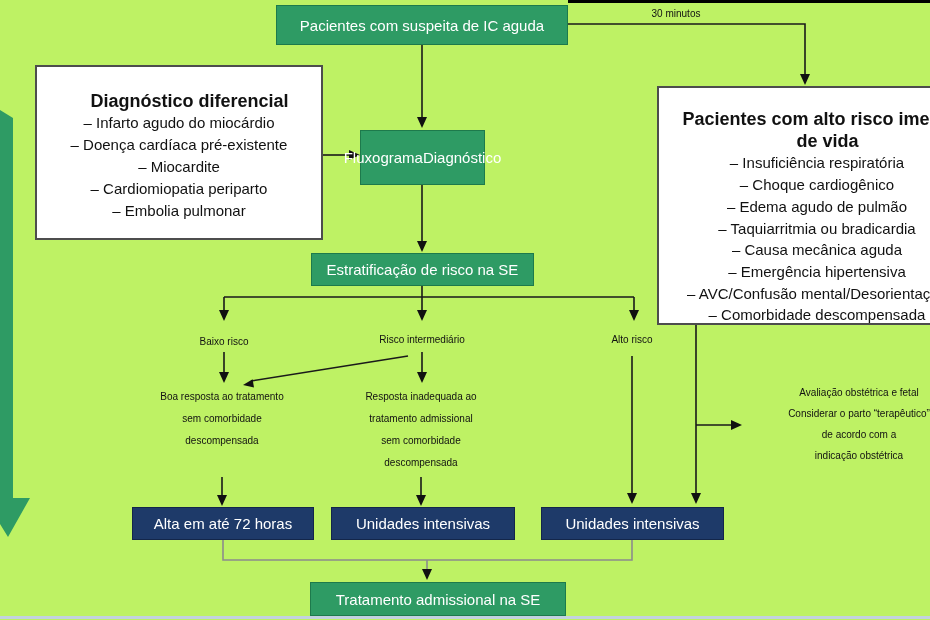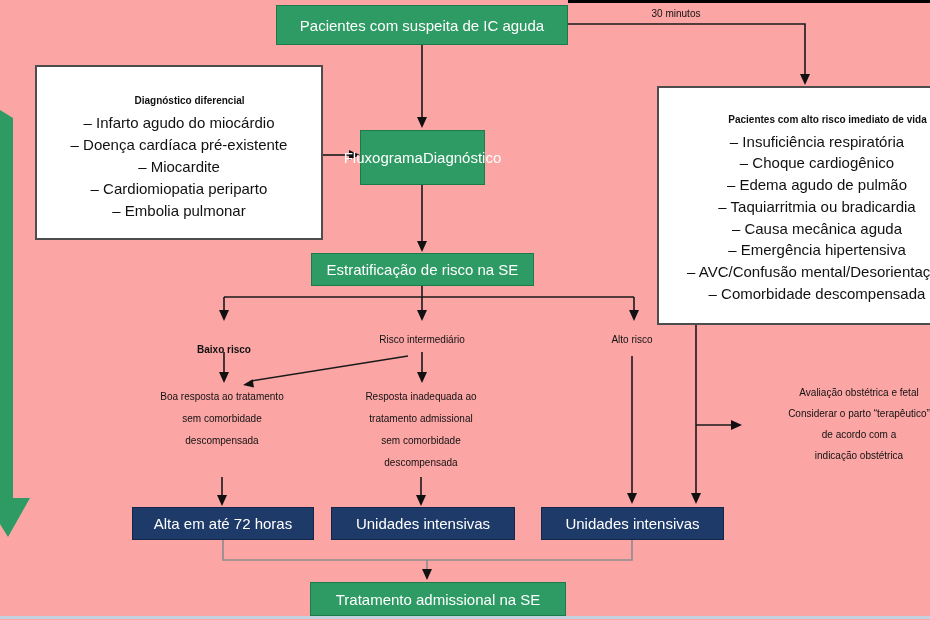--- a/index.html
+++ b/index.html
@@ -1,38 +1,38 @@
 <!DOCTYPE html>
 <html style="--green: #2e9b64; --green-border: #1d7a4c; --navy: #1e3a69; --strip: #c2d2e0;"><head>
 <meta charset="utf-8">
 <style>
   html,body{margin:0;padding:0;}
   #canvas{
-    position:relative;width:930px;height:620px;background:#fca5a5;
+    position:relative;width:930px;height:620px;background:#bef264;
     overflow:hidden;font-family:"Liberation Sans","DejaVu Sans",sans-serif;
     color:#111;
   }
   .node{
     position:absolute;display:flex;align-items:center;justify-content:center;
     text-align:center;box-sizing:border-box;
   }
   .green-node{
     background:var(--green,#2e9b64);color:#ffffff;
     border:1px solid var(--green-border,#1d7a4c);
     font-size:15px;
   }
   .navy-node{
     background:var(--navy,#1e3a69);color:#ffffff;
     border:1px solid #13264a;font-size:15px;
   }
   .white-box{
     position:absolute;background:#ffffff;border:2px solid #4d4d4d;
     box-sizing:border-box;text-align:center;font-size:15px;line-height:22px;
   }
-  .white-box .box-title{font-weight:bold;margin-bottom:0px;font-size:10px;margin-left:21px;}
+  .white-box .box-title{font-weight:bold;margin-bottom:0px;font-size:18px;margin-left:21px;}
   .label{position:absolute;text-align:center;font-size:10px;line-height:22px;}
   svg{position:absolute;left:0;top:0;}
   .topbar{position:absolute;background:#000;}
   .bottomstrip{position:absolute;background:var(--strip,#c2d2e0);}
 </style>
 </head>
 <body>
 
 <div id="canvas">
 
@@ -105,21 +105,21 @@
     <div>– Causa mecânica aguda</div>
     <div>– Emergência hipertensiva</div>
     <div>– AVC/Confusão mental/Desorientação</div>
     <div>– Comorbidade descompensada</div>
   </div>
 
   <div class="node green-node" style="left:311px;top:253px;width:223px;height:33px;">
     <span>Estratificação de risco na SE</span>
   </div>
 
-  <div class="label" style="left:144px;top:339px;width:160px;font-weight:bold;">Baixo risco</div>
+  <div class="label" style="left:144px;top:331px;width:160px;">Baixo risco</div>
   <div class="label" style="left:332px;top:329px;width:180px;">Risco intermediário</div>
   <div class="label" style="left:552px;top:329px;width:160px;">Alto risco</div>
 
   <div class="label" style="left:122px;top:386px;width:200px;">
     <div>Boa resposta ao tratamento</div>
     <div>sem comorbidade</div>
     <div>descompensada</div>
   </div>
 
   <div class="label" style="left:321px;top:386px;width:200px;">

